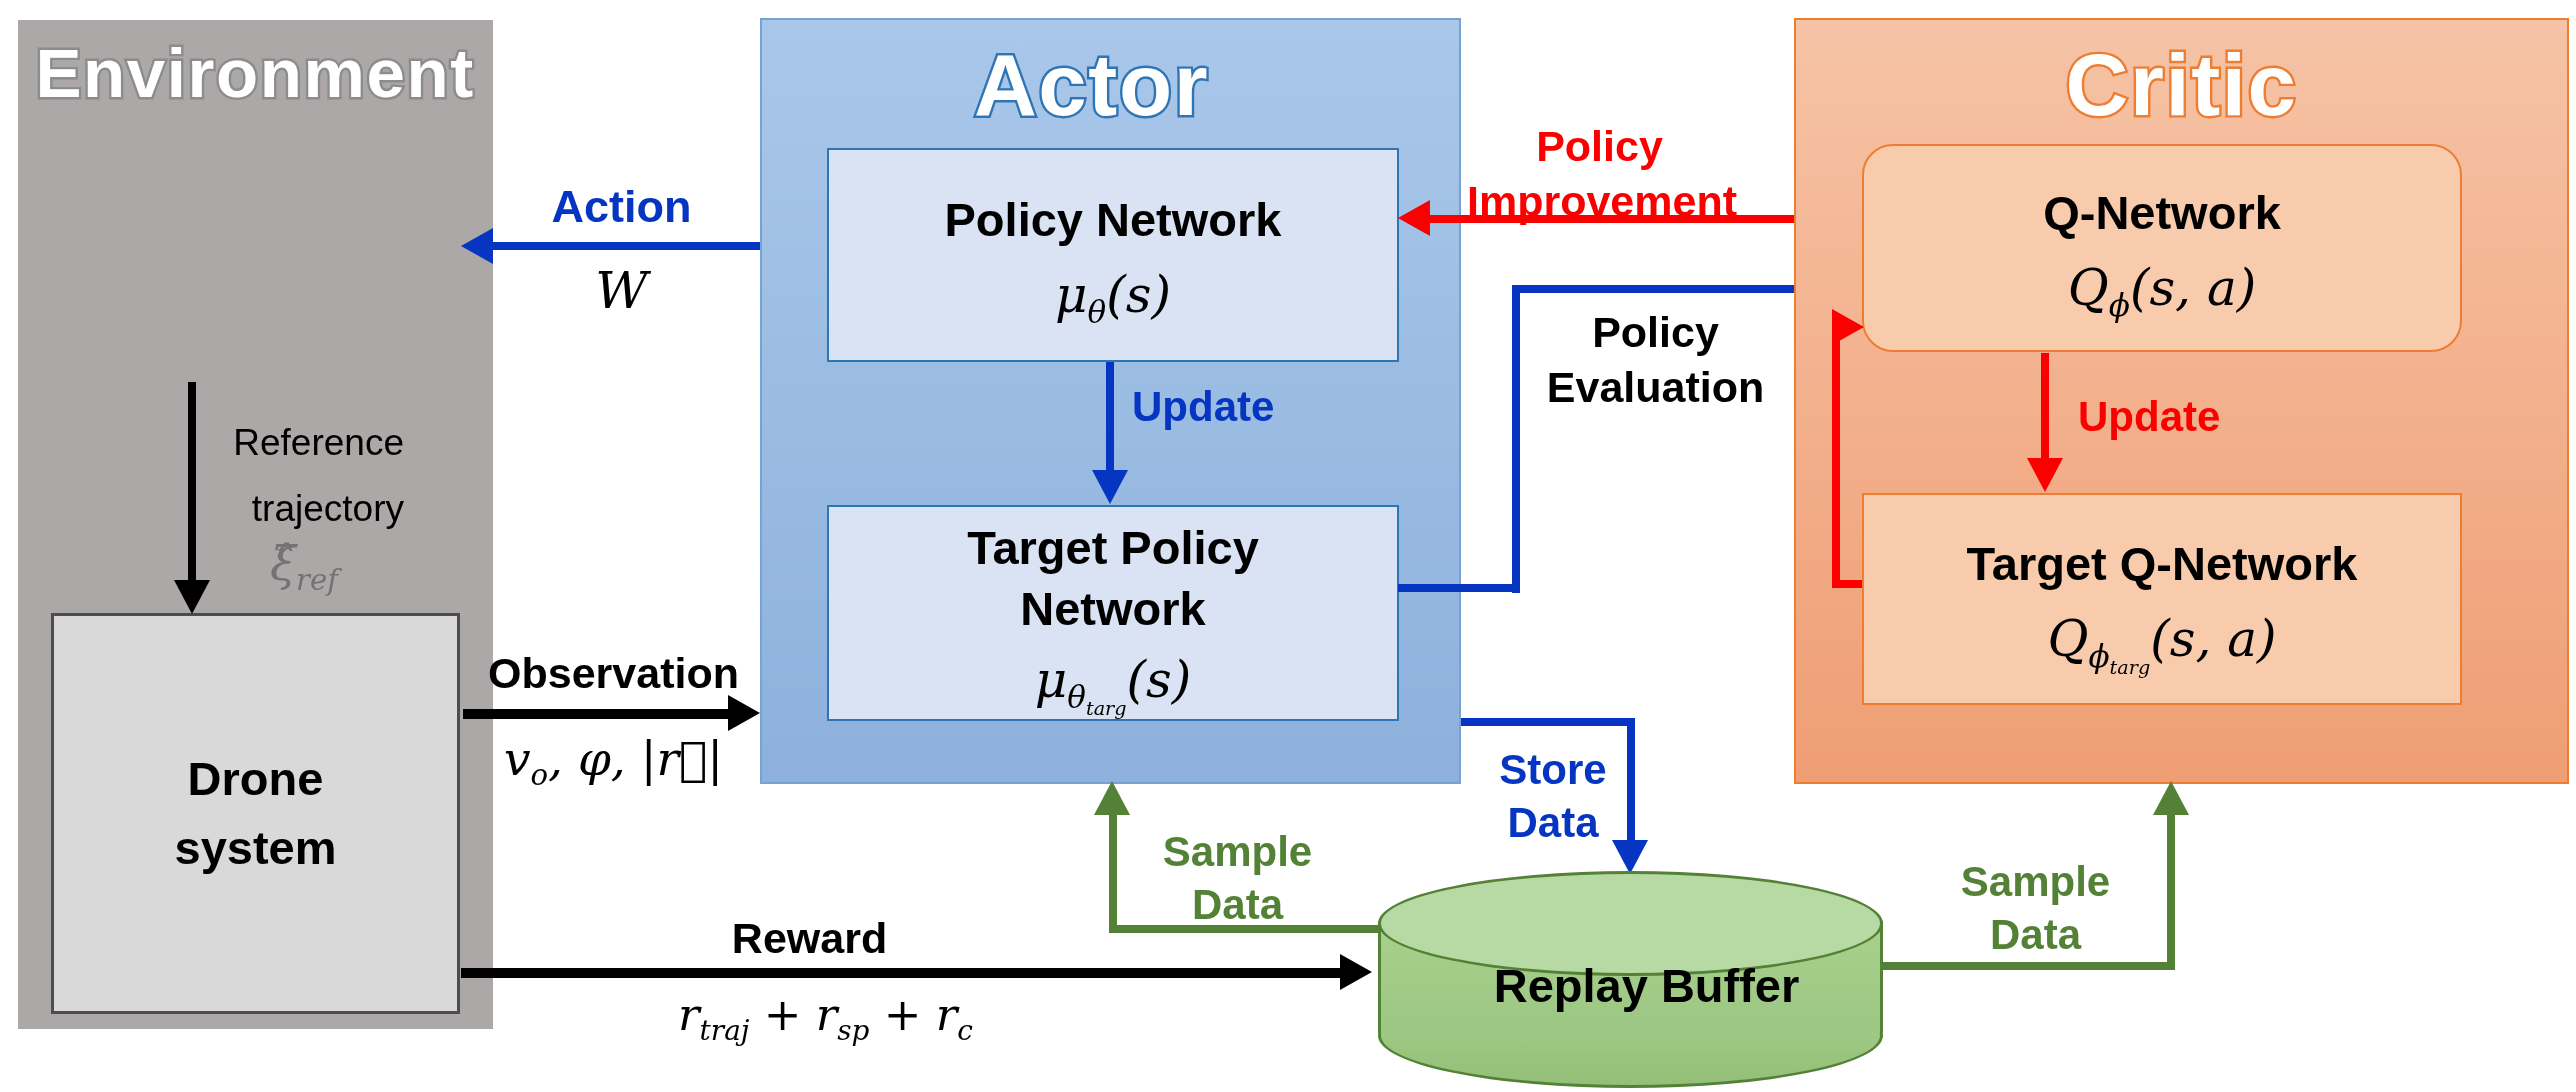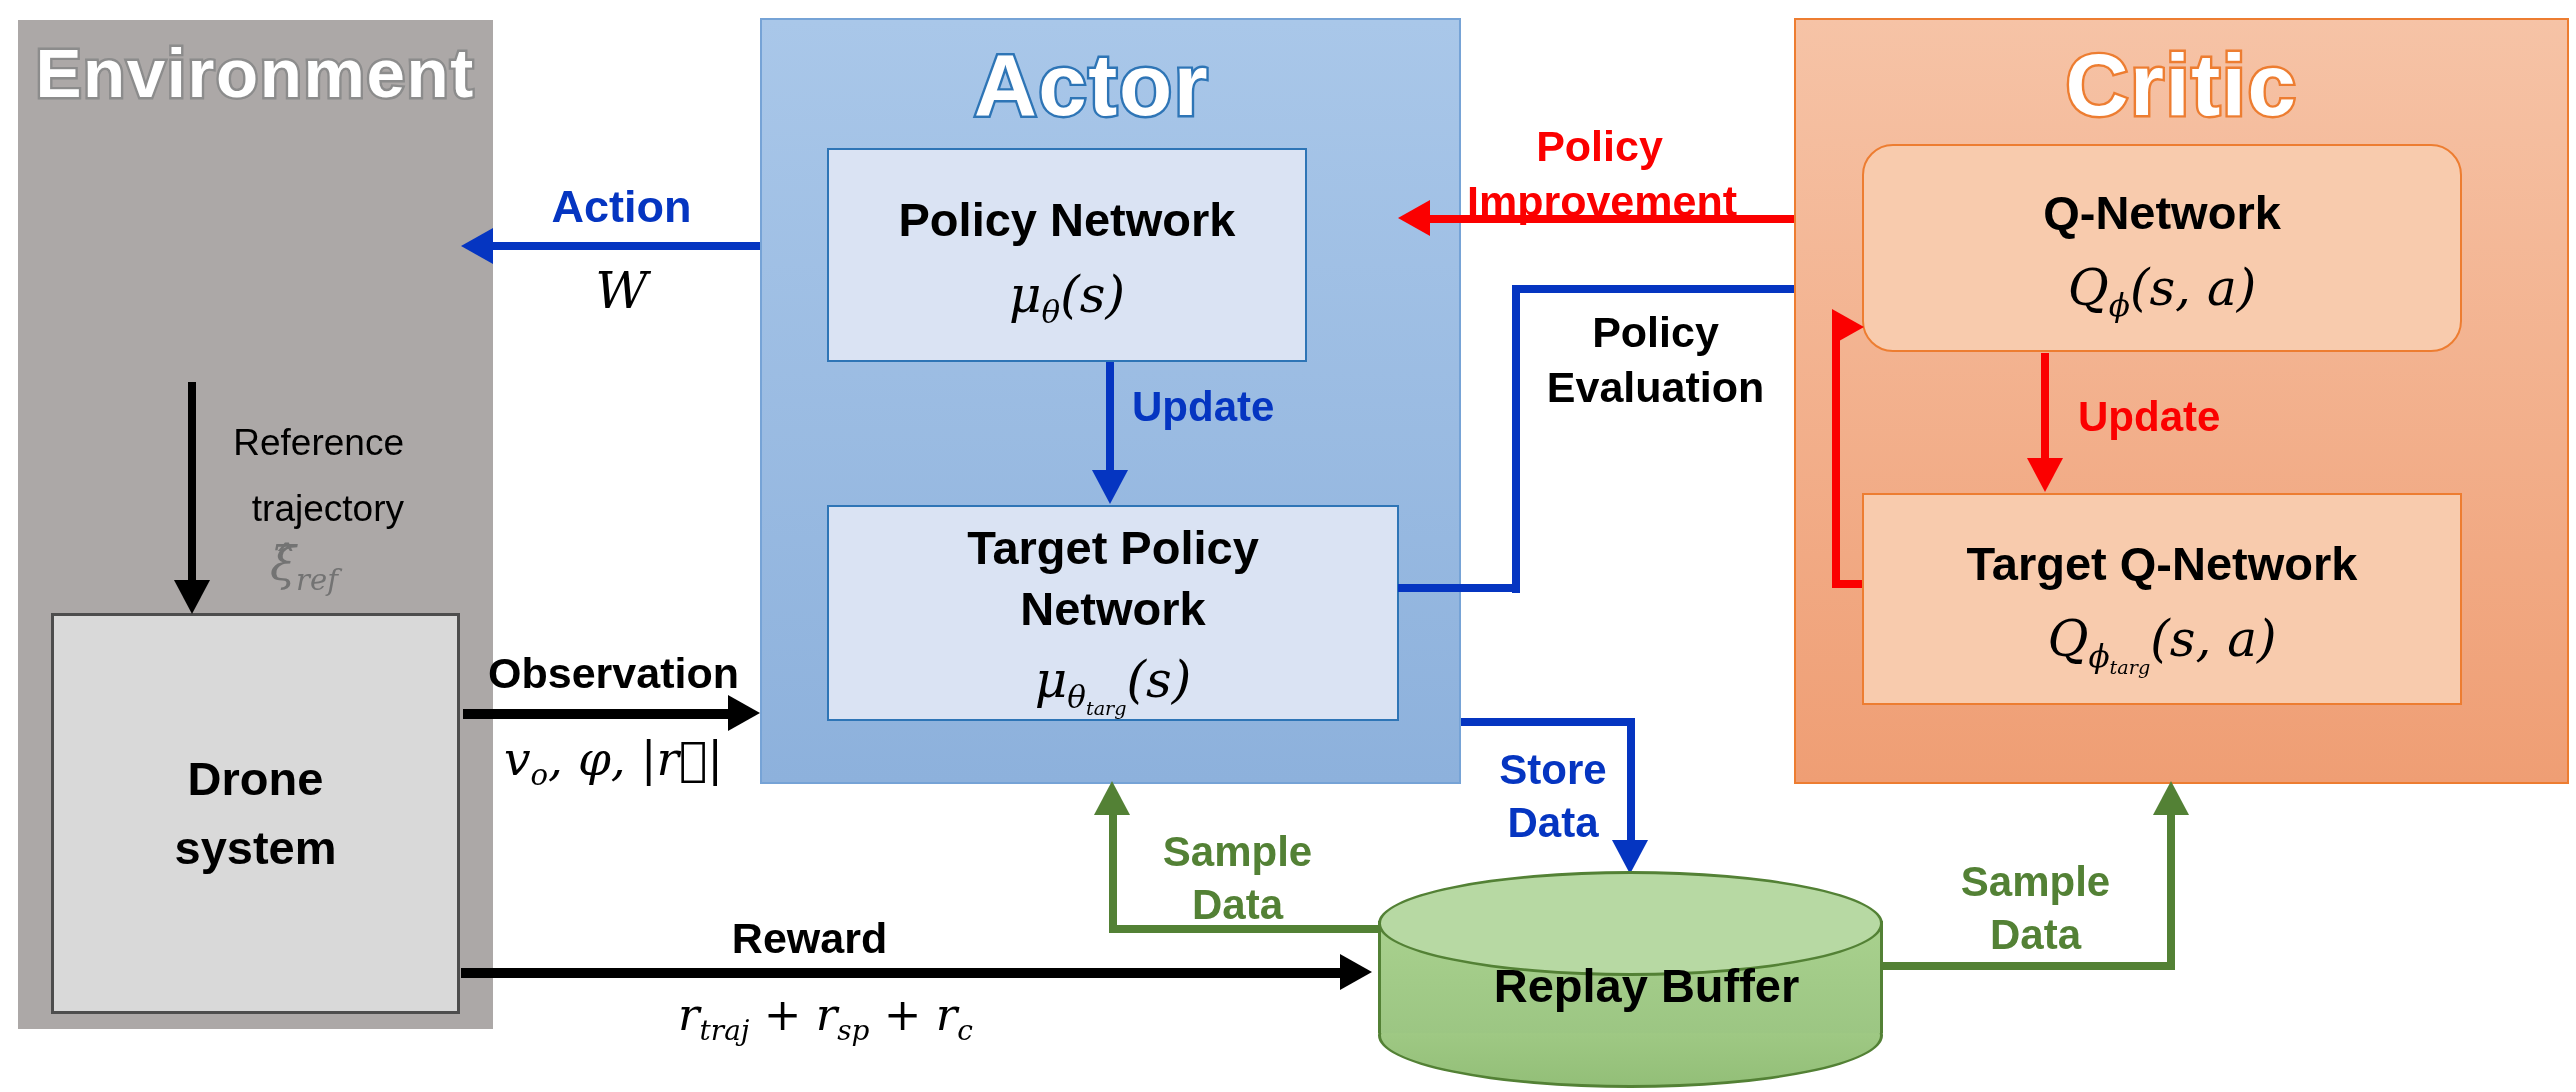--- a/index.html
+++ b/index.html
@@ -60,21 +60,21 @@
 
   <div class="abs label" style="left:473px;top:649px;width:281px;font-size:43px;color:#000;">Observation</div>
   <div class="abs hline" style="--c:var(--arrow-black);left:463px;top:709px;width:268px;height:9.6px;"></div>
   <div class="abs ah ah-right" style="--c:var(--arrow-black);left:728px;top:695px;"></div>
   <div class="abs math" style="left:473px;top:731px;width:281px;font-size:47px;color:#000;">v<sub>o</sub>, φ, |r⃗|</div>
 
   <div class="abs" style="left:760px;top:17.6px;width:701px;height:766px;border:2.4px solid #76a3d6;box-sizing:border-box;
               background:linear-gradient(180deg,var(--actor-panel-top),var(--actor-panel-bottom));"></div>
   <div class="abs panel-title" style="left:741px;top:35px;width:701px;font-size:87px;--stroke-c:var(--actor-border);">Actor</div>
 
-  <div class="abs innerbox actor-box" style="left:827px;top:148px;width:480px;height:214px;box-sizing:border-box;">
+  <div class="abs innerbox actor-box" style="left:827px;top:148px;width:572px;height:214px;box-sizing:border-box;">
     <div class="boxlabel">Policy Network</div>
     <div class="math boxmath">μ<sub>θ</sub>(s)</div>
   </div>
 
   <div class="abs vline" style="--c:var(--arrow-blue);left:1106px;top:362px;width:8px;height:110px;"></div>
   <div class="abs ah ah-down" style="--c:var(--arrow-blue);left:1092px;top:470px;"></div>
   <div class="abs label" style="left:1132px;top:383px;width:241px;font-size:42px;color:var(--arrow-blue);text-align:left;">Update</div>
 
   <div class="abs innerbox actor-box" style="left:827px;top:505px;width:572px;height:216px;box-sizing:border-box;">
     <div class="boxlabel" style="line-height:1.3;">Target Policy

